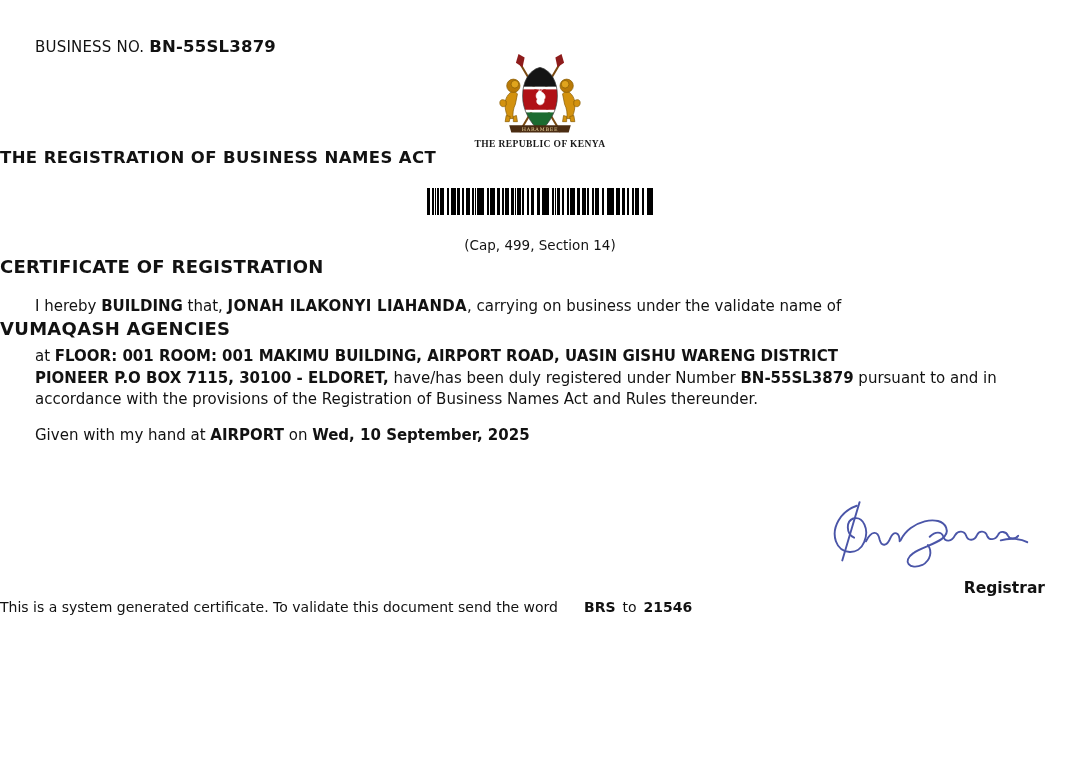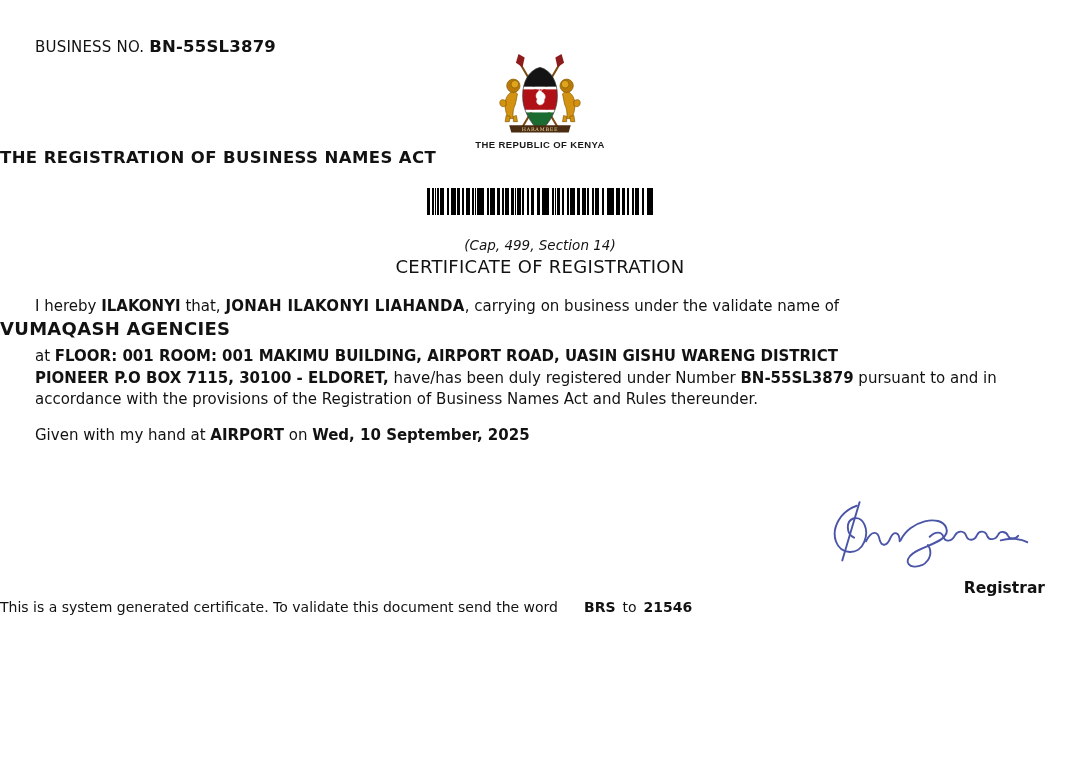--- a/index.html
+++ b/index.html
@@ -5,36 +5,36 @@
   * { box-sizing: border-box; }
   html,body { margin:0; padding:0; background:#fff; }
   body { font-family:"DejaVu Sans","Liberation Sans",sans-serif; color:#121212; }
   .page { position:relative; width:1080px; height:770px; background:#ffffff; overflow:hidden; margin:12px auto; }
 
   .biz-line { position:absolute; left:35px; top:25px; font-size:15px; letter-spacing:.2px; }
   .biz-line .val { font-weight:700; font-size:16.5px; }
 
   .emblem { position:absolute; top:42px; left:0; width:100%; text-align:center; line-height:1; }
   .coa { width:118px; height:82px; display:inline-block; }
-  .coa-caption { font-family:Liberation Sans, sans-serif; font-weight:700;
+  .coa-caption { font-family:Liberation Serif, serif; font-weight:700;
                  font-size:9.5px; letter-spacing:.4px; margin-top:1px; color:#1a1a1a; }
 
   .act-title { position:absolute; top:136px; left:0; width:100%; text-align:left;
                font-weight:700; font-size:16.5px; letter-spacing:.4px; }
 
   .barcode { position:absolute; top:176px; left:427px; width:226px; height:27px; background-color:#fff;
              background-image:
                repeating-linear-gradient(90deg,#000 0 2px,rgba(0,0,0,0) 2px 5px),
                repeating-linear-gradient(90deg,#000 0 1px,rgba(0,0,0,0) 1px 8px),
                repeating-linear-gradient(90deg,#000 0 3px,rgba(0,0,0,0) 3px 13px),
                repeating-linear-gradient(90deg,#000 0 1px,rgba(0,0,0,0) 1px 21px); }
 
-  .cap-line { position:absolute; top:225px; left:0; width:100%; text-align:center; font-size:13.5px;font-style:italic; }
-  .cert-title { position:absolute; top:244px; left:0; width:100%; text-align:center;
-                font-weight:400; font-size:18px; letter-spacing:.3px; }
+  .cap-line { position:absolute; top:225px; left:0; width:100%; text-align:center; font-size:13.5px; }
+  .cert-title { position:absolute; top:244px; left:0; width:100%; 
+                font-weight:700; font-size:18px; letter-spacing:.3px; }
 
   .para1 { position:absolute; left:35px; right:40px; top:284px; font-size:15px; line-height:21px; }
   .biz-name { position:absolute; top:306px; left:0; width:100%; 
               font-weight:700; font-size:18px; letter-spacing:.3px; }
   .para2 { position:absolute; left:35px; right:42px; top:334px; font-size:15px; line-height:21.5px; }
   .given { position:absolute; left:35px; top:414px; font-size:15px; }
 
   .b { font-weight:700; }
   .name-b { font-weight:700; letter-spacing:.3px; }
 
@@ -107,21 +107,21 @@
   </div>
 
   <div class="act-title">THE REGISTRATION OF BUSINESS NAMES ACT</div>
 
   <div class="barcode"></div>
 
   <div class="cap-line">(Cap, 499, Section 14)</div>
   <div class="cert-title">CERTIFICATE OF REGISTRATION</div>
 
   <div class="para1">
-    <span>I hereby </span><span class="b">ILAKONYI</span><span> that, </span><span class="name-b">JONAH ILAKONYI LIAHANDA</span><span>, carrying on business under the validate name of</span>
+    <span>I hereby </span><span class="b">BUILDING</span><span> that, </span><span class="name-b">JONAH ILAKONYI LIAHANDA</span><span>, carrying on business under the validate name of</span>
   </div>
 
   <div class="biz-name">VUMAQASH AGENCIES</div>
 
   <div class="para2">
     <span>at </span><span class="b">FLOOR: 001 ROOM: 001 MAKIMU BUILDING, AIRPORT ROAD, UASIN GISHU WARENG DISTRICT</span><br><span class="b">PIONEER P.O BOX 7115, 30100 - ELDORET,</span><span> have/has been duly registered under Number </span><span class="b">BN-55SL3879</span><span> pursuant to and in accordance with the provisions of the Registration of Business Names Act and Rules thereunder.</span>
   </div>
 
   <div class="given">
     <span>Given with my hand at </span><span class="b">AIRPORT</span><span> on </span><span class="b">Wed, 10 September, 2025</span>

